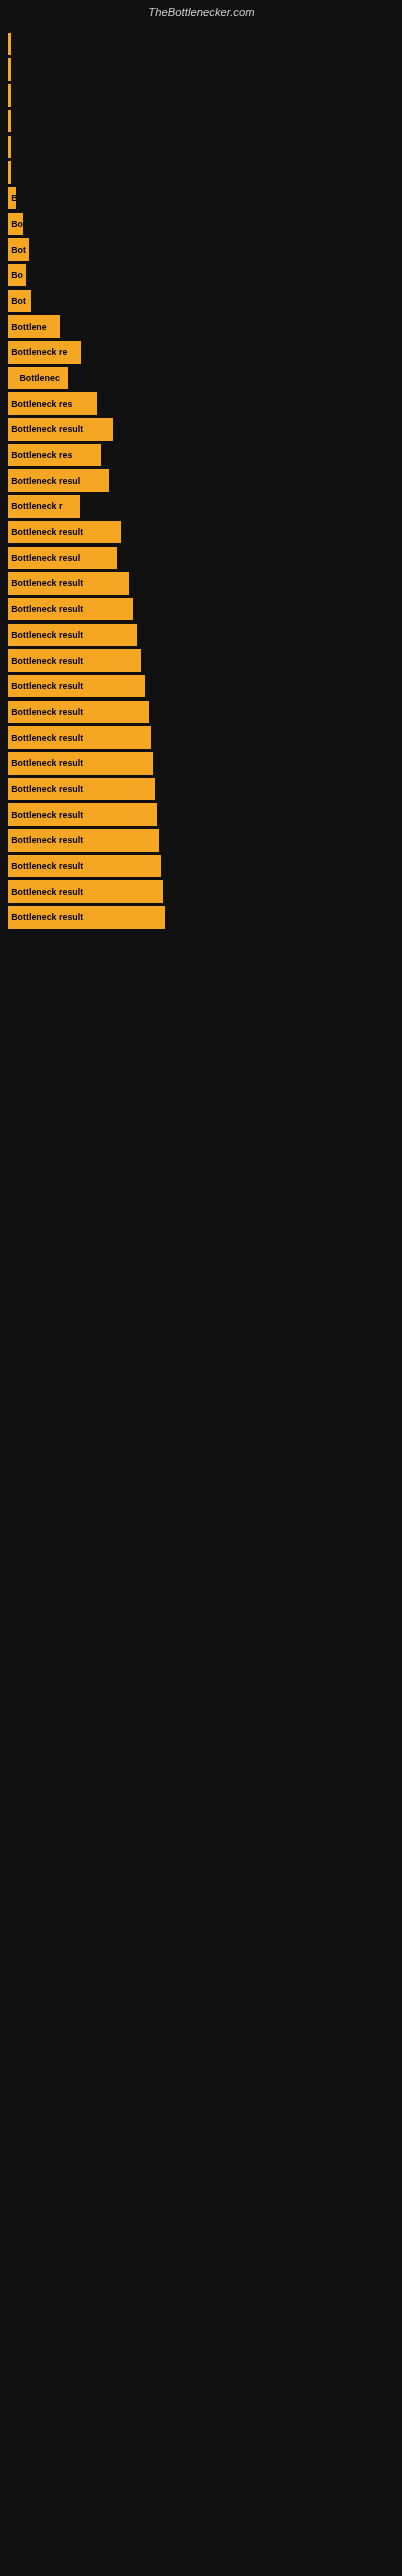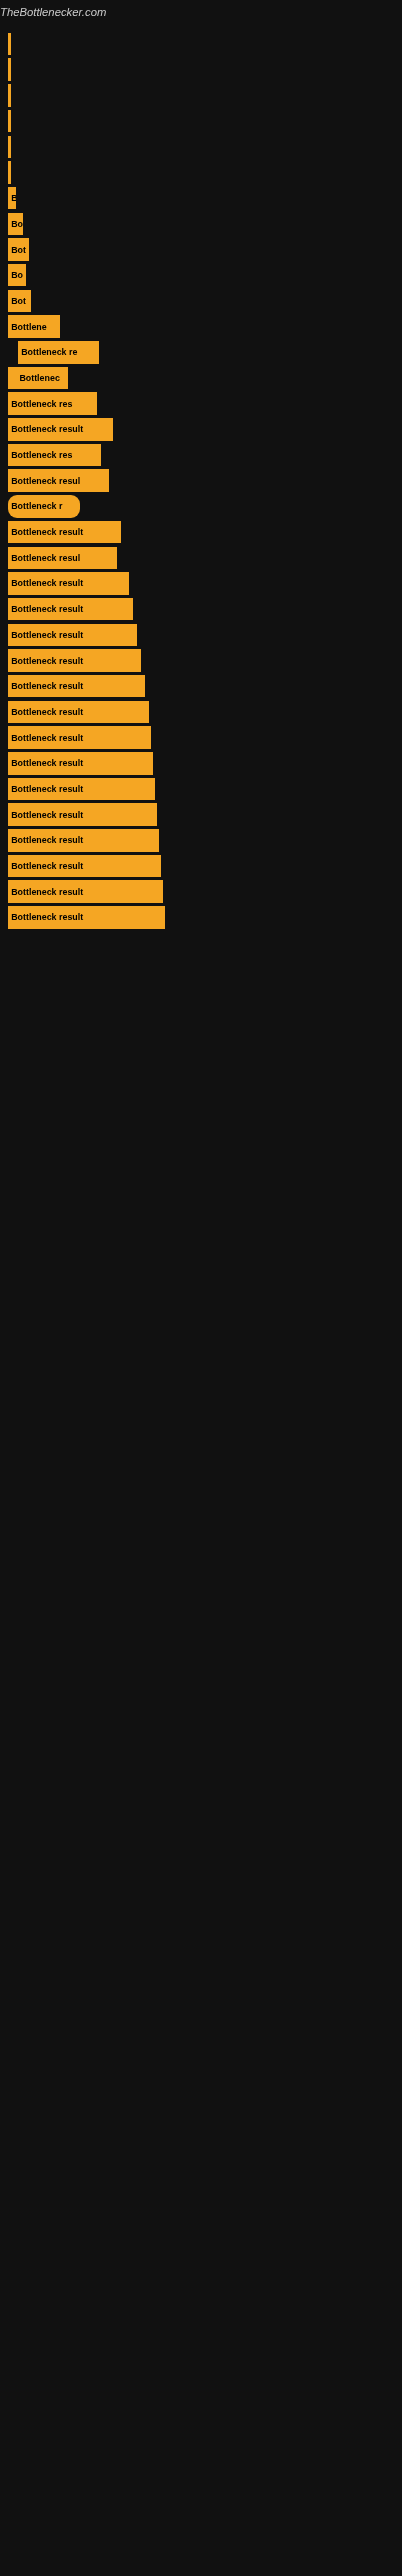--- a/index.html
+++ b/index.html
@@ -8,20 +8,21 @@
       box-sizing: border-box;
     }
     body {
       background-color: #111111;
       width: 403px;
       min-height: 2576px;
       font-family: Arial, sans-serif;
       position: relative;
     }
     .site-title {
+      text-align: center;
       color: #cccccc;
       font-size: 11.3px;
       padding: 6.4px 0;
       font-style: italic;
     }
     .bars-container {
       padding: 8px 0 8px 8px;
       display: flex;
       flex-direction: column;
       gap: 0px;
@@ -108,21 +109,21 @@
       <div class="bar" style="width: 22.5px;">
         <span class="bar-label">Bot</span>
       </div>
     </div>
     <div class="bar-row">
       <div class="bar" style="width: 52px;">
         <span class="bar-label">Bottlene</span>
       </div>
     </div>
     <div class="bar-row">
-      <div class="bar" style="width: 81px; margin-left: 10px;">
+      <div class="bar" style="width: 73px;">
         <span class="bar-label">Bottleneck re</span>
       </div>
     </div>
     <div class="bar-row">
       <div class="bar" style="width: 60px; justify-content: center;">
         <span class="bar-label">Bottlenec</span>
       </div>
     </div>
     <div class="bar-row">
       <div class="bar" style="width: 89px;">
@@ -138,21 +139,21 @@
       <div class="bar" style="width: 93px;">
         <span class="bar-label">Bottleneck res</span>
       </div>
     </div>
     <div class="bar-row">
       <div class="bar" style="width: 101px;">
         <span class="bar-label">Bottleneck resul</span>
       </div>
     </div>
     <div class="bar-row">
-      <div class="bar" style="width: 72px; border-radius: 9px;">
+      <div class="bar" style="width: 72px;">
         <span class="bar-label">Bottleneck r</span>
       </div>
     </div>
     <div class="bar-row">
       <div class="bar" style="width: 113px;">
         <span class="bar-label">Bottleneck result</span>
       </div>
     </div>
     <div class="bar-row">
       <div class="bar" style="width: 109px;">

